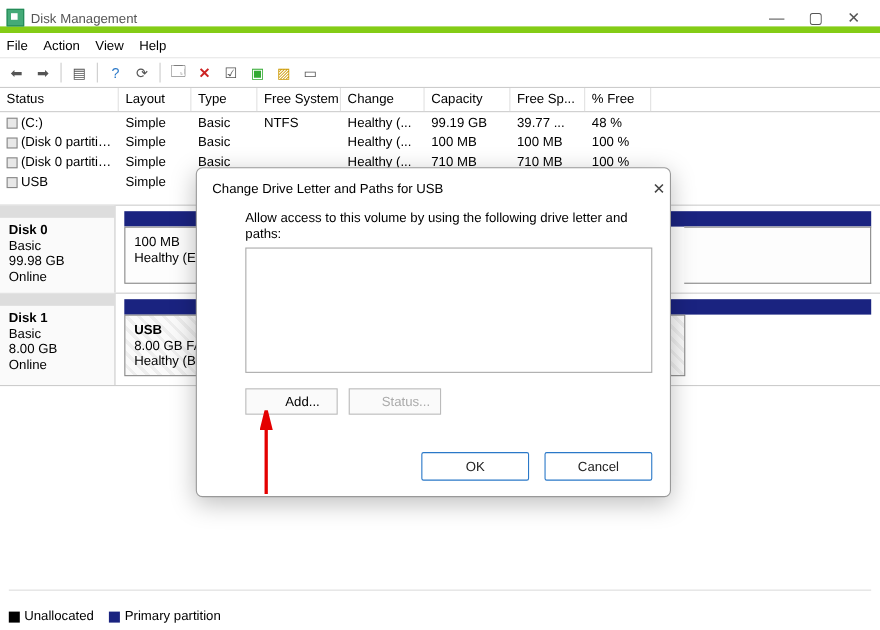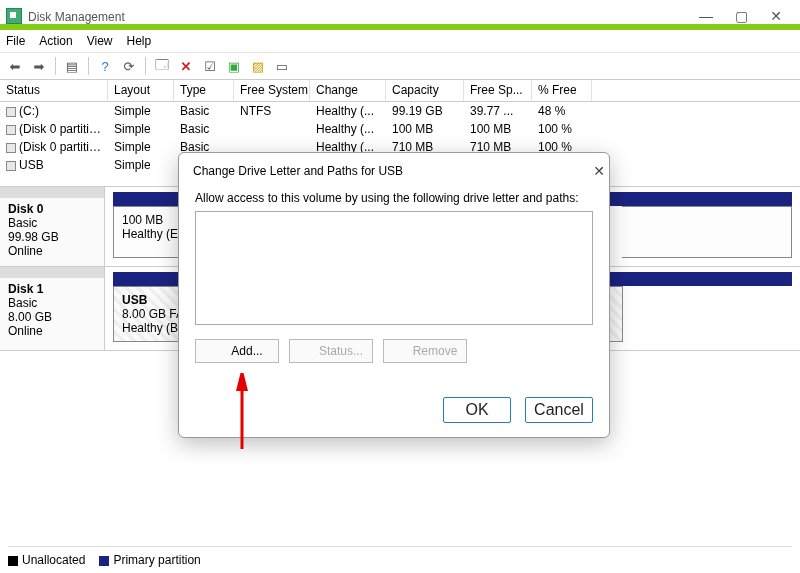--- a/index.html
+++ b/index.html
@@ -32,36 +32,36 @@
 .diskrow { display:flex; border-bottom:1px solid #ccc; }
 .diskinfo { width:105px; padding:6px 8px; border-right:1px solid #ccc; font-size:12px; background:#fafafa; }
 .diskinfo .dname { font-weight:bold; }
 .diskcanvas { flex:1; padding:5px 8px 8px 8px; }
 .navystrip { height:14px; background:#1a2380; }
 .partbox { border:1px solid #888; padding:6px 8px; font-size:12px; min-height:52px; background:#fdfdfd; }
 .partbox.hatched { background: repeating-linear-gradient(45deg,#fafafa 0,#fafafa 5px,#eee 5px,#eee 8px); }
 .canvas-cols { display:flex; gap:0; }
 .canvas-cols > div { flex-shrink:0; }
 
-.legend { position:absolute; bottom:6px; left:8px; font-size:12px; display:flex; gap:14px; border-top:1px solid #ddd; padding-top:6px; width:calc(100% - 16px);text-align:right;}
+.legend { position:absolute; bottom:6px; left:8px; font-size:12px; display:flex; gap:14px; border-top:1px solid #ddd; padding-top:16px; width:calc(100% - 16px);text-align:right;}
 .legend .sw { display:inline-block; width:10px; height:10px; margin-right:4px; vertical-align:middle; }
 .sw.black{background:#000}.sw.navy{background:#1a2380}
 
 
 .dialog { position:absolute; left:178px; top:152px; width:432px; background:#fff; border:1px solid #999; border-radius:6px; box-shadow:0 6px 22px rgba(0,0,0,.25); z-index:50; }
 .dlg-title { display:flex; align-items:center; padding:10px 4px 6px 14px; font-size:12px; }
 .dlg-title .x { margin-left:auto; font-size:14px; cursor:pointer; color:#444; }
-.dlg-body { padding:6px 16px 14px 16px; font-size:12px; }
+.dlg-body { padding:6px 16px 14px 16px; font-size:12px;margin-left:28px; }
 .dlg-body .msg { margin-bottom:6px; }
 .listbox { width:100%; height:114px; border:1px solid #aaa; background:#fff; }
 .dlg-btnrow1 { display:flex; gap:10px; margin-top:14px; }
 .dlg-btnrow1 button { width:84px; height:24px; border:1px solid #bbb; background:#fafafa; font-size:12px; cursor:pointer;padding-left:20px; }
 .dlg-btnrow1 button[disabled]{ color:#aaa; cursor:default; }
 .dlg-btnrow2 { display:flex; gap:14px; justify-content:flex-end; margin-top:34px; }
-.dlg-btnrow2 button { width:68px; height:26px; border:1px solid #2a78c8; background:#fff; color:#222; font-size:16px; border-radius:2px; cursor:pointer; }
+.dlg-btnrow2 button { width:98px; height:26px; border:1px solid #2a78c8; background:#fff; color:#222; font-size:12px; border-radius:2px; cursor:pointer; }
 
 .arrow { position:absolute; left:232px; top:373px; z-index:60; pointer-events:none; }
 .arrow svg { display:block; }
 </style>
 </head>
 <body>
 
 <div class="titlebar">
   <span class="icon"></span>
   <span class="title">Disk Management</span>
@@ -201,21 +201,20 @@
   <div class="dlg-title">
     <span>Change Drive Letter and Paths for USB</span>
     <span class="x">✕</span>
   </div>
   <div class="dlg-body">
     <div class="msg">Allow access to this volume by using the following drive letter and paths:</div>
     <div class="listbox"></div>
     <div class="dlg-btnrow1">
       <button>Add...</button>
       <button disabled="">Status...</button>
-      <button disabled="">Remove</button>
     </div>
     <div class="dlg-btnrow2">
       <button>OK</button>
       <button>Cancel</button>
     </div>
   </div>
 </div>
 
 <div class="arrow">
   <svg width="24" height="80">

